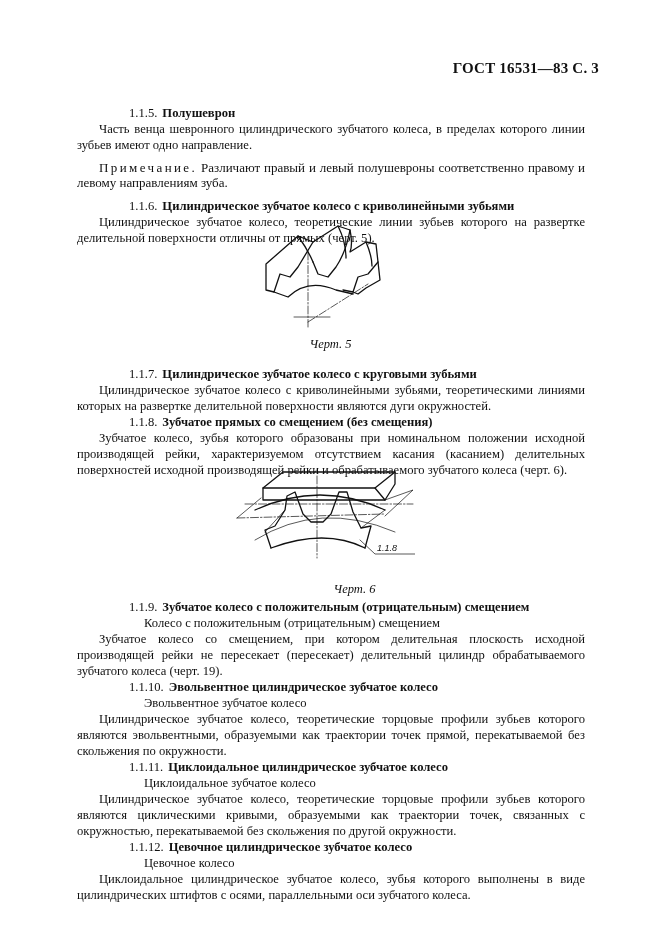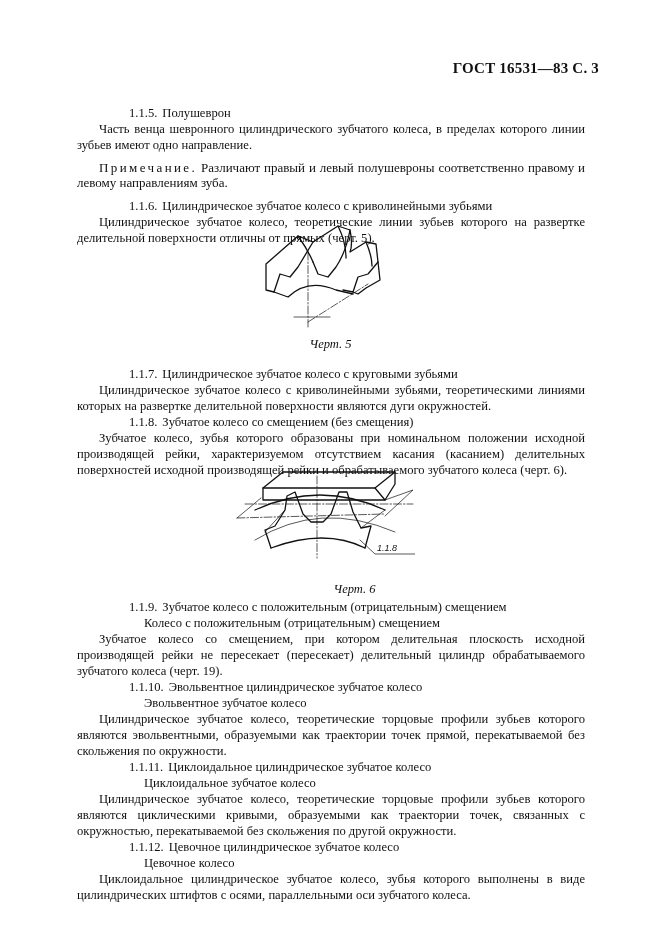--- a/index.html
+++ b/index.html
@@ -4,21 +4,21 @@
 <style>
   html, body { margin: 0; padding: 0; background: #ffffff; }
   body { width: 661px; height: 936px; position: relative; overflow: hidden;
          font-family: "Liberation Serif", "DejaVu Serif", serif; color: #111; }
   .page { position: absolute; left: 0; top: 0; width: 661px; height: 936px; }
   .header { position: absolute; right: 62px; top: 60px; font-weight: bold; font-size: 15px; letter-spacing: 0.2px; }
   .text { position: absolute; left: 77px; width: 508px; font-size: 12.6px; line-height: 16px; text-align: justify; }
   .p { margin: 0; text-indent: 22px; }
   .h { margin: 0; text-indent: 22px; }
   .h .num { font-weight: normal; margin-right: 5px; margin-left: 30px; }
-  .h .ttl { font-weight: normal; }
+  .h .ttl { font-weight: bold; }
   .syn { margin: 0; padding-left: 67px; }
   .note { margin: 0; text-indent: 22px; font-size: 13px; line-height: 15px; }
   .note .sp { letter-spacing: 2.4px; }
   .caption { position: absolute; left: 0; width: 661px; text-align: center; font-size: 12.5px; font-style: italic; }
   svg { position: absolute; }
   svg * { fill: none; stroke: #111; stroke-width: 1.3; stroke-linejoin: round; stroke-linecap: round; }
   svg .thin { stroke-width: 0.7; }
   svg .dash { stroke-width: 0.7; stroke-dasharray: 8 2 1.5 2; }
   svg text { fill: #111; stroke: none; font-family: "Liberation Sans", sans-serif; font-style: italic; font-size: 9px; }
 </style>
@@ -63,21 +63,21 @@
     <path class="dash" d="M50 100 L110 62"></path>
   </svg>
   <div class="caption" style="top:337px;">Черт. 5</div>
 
   <div class="text" style="top:366px;">
     <p class="h">
       <span class="num">1.1.7.</span><span class="ttl">Цилиндрическое зубчатое колесо с круговыми зубьями</span>
     </p>
     <p class="p">Цилиндрическое зубчатое колесо с криволинейными зубьями, теоретическими линиями которых на развертке делительной поверхности являются дуги окружностей.</p>
     <p class="h">
-      <span class="num">1.1.8.</span><span class="ttl">Зубчатое колесо со смещением (без смещения)</span>
+      <span class="num">1.1.8.</span><span class="ttl">Зубчатое прямых со смещением (без смещения)</span>
     </p>
     <p class="p">Зубчатое колесо, зубья которого образованы при номинальном положении исходной производящей рейки, характеризуемом отсутствием касания (касанием) делительных поверхностей исходной производящей рейки и обрабатываемого зубчатого колеса (черт. 6).</p>
   </div>
 
   <svg style="left:235px;top:470px;" width="180" height="90" viewBox="0 0 180 90">
 
     <path d="M28 18 L48 2 L160 2 L160 14 L150 30 L28 30 Z"></path>
     <path d="M28 18 L140 18 L160 2"></path>
     <path d="M140 18 L150 30"></path>
 

